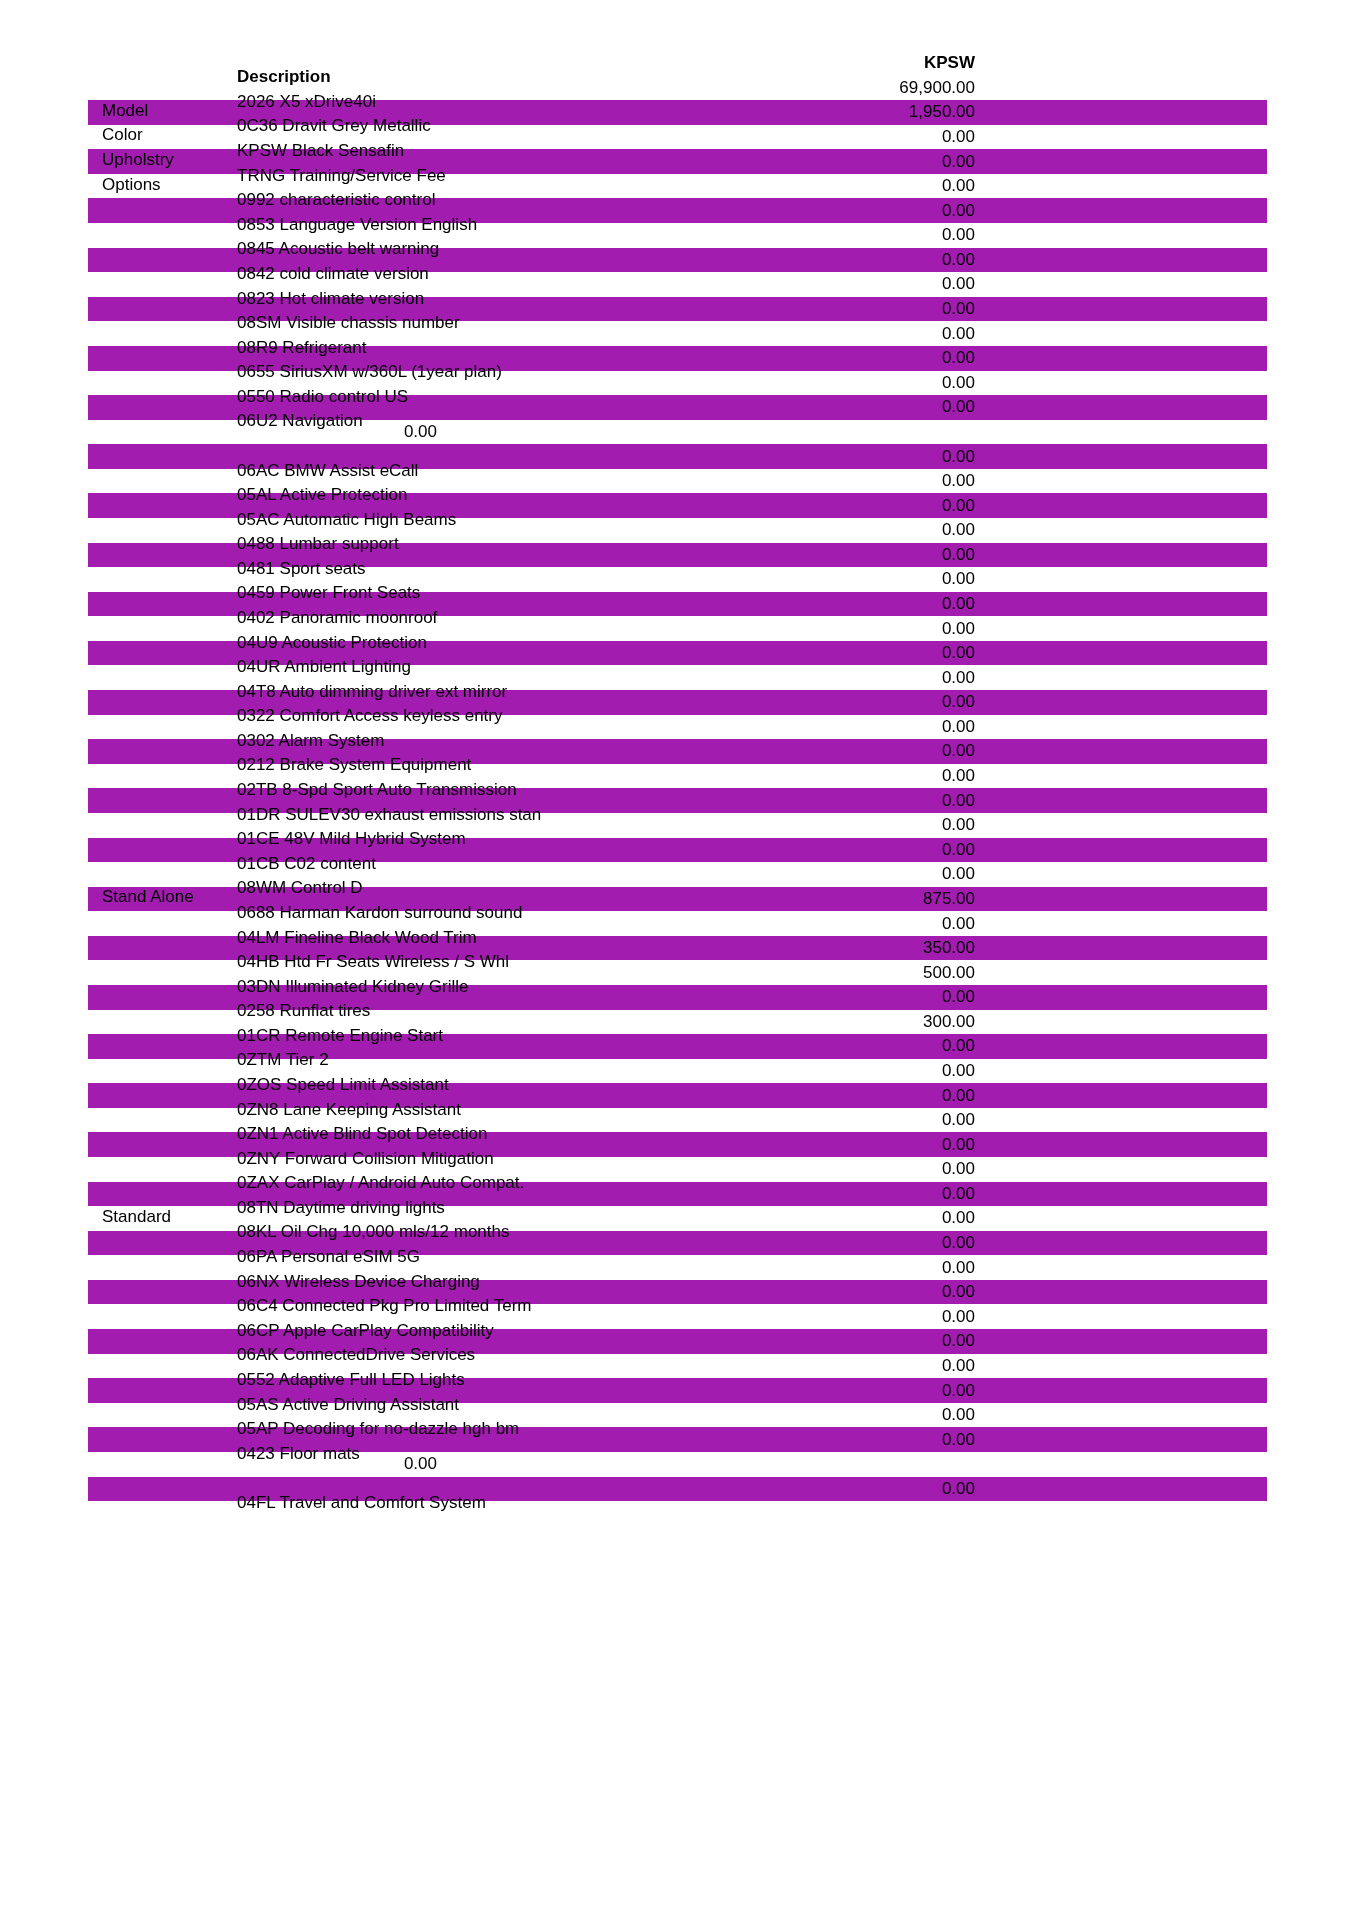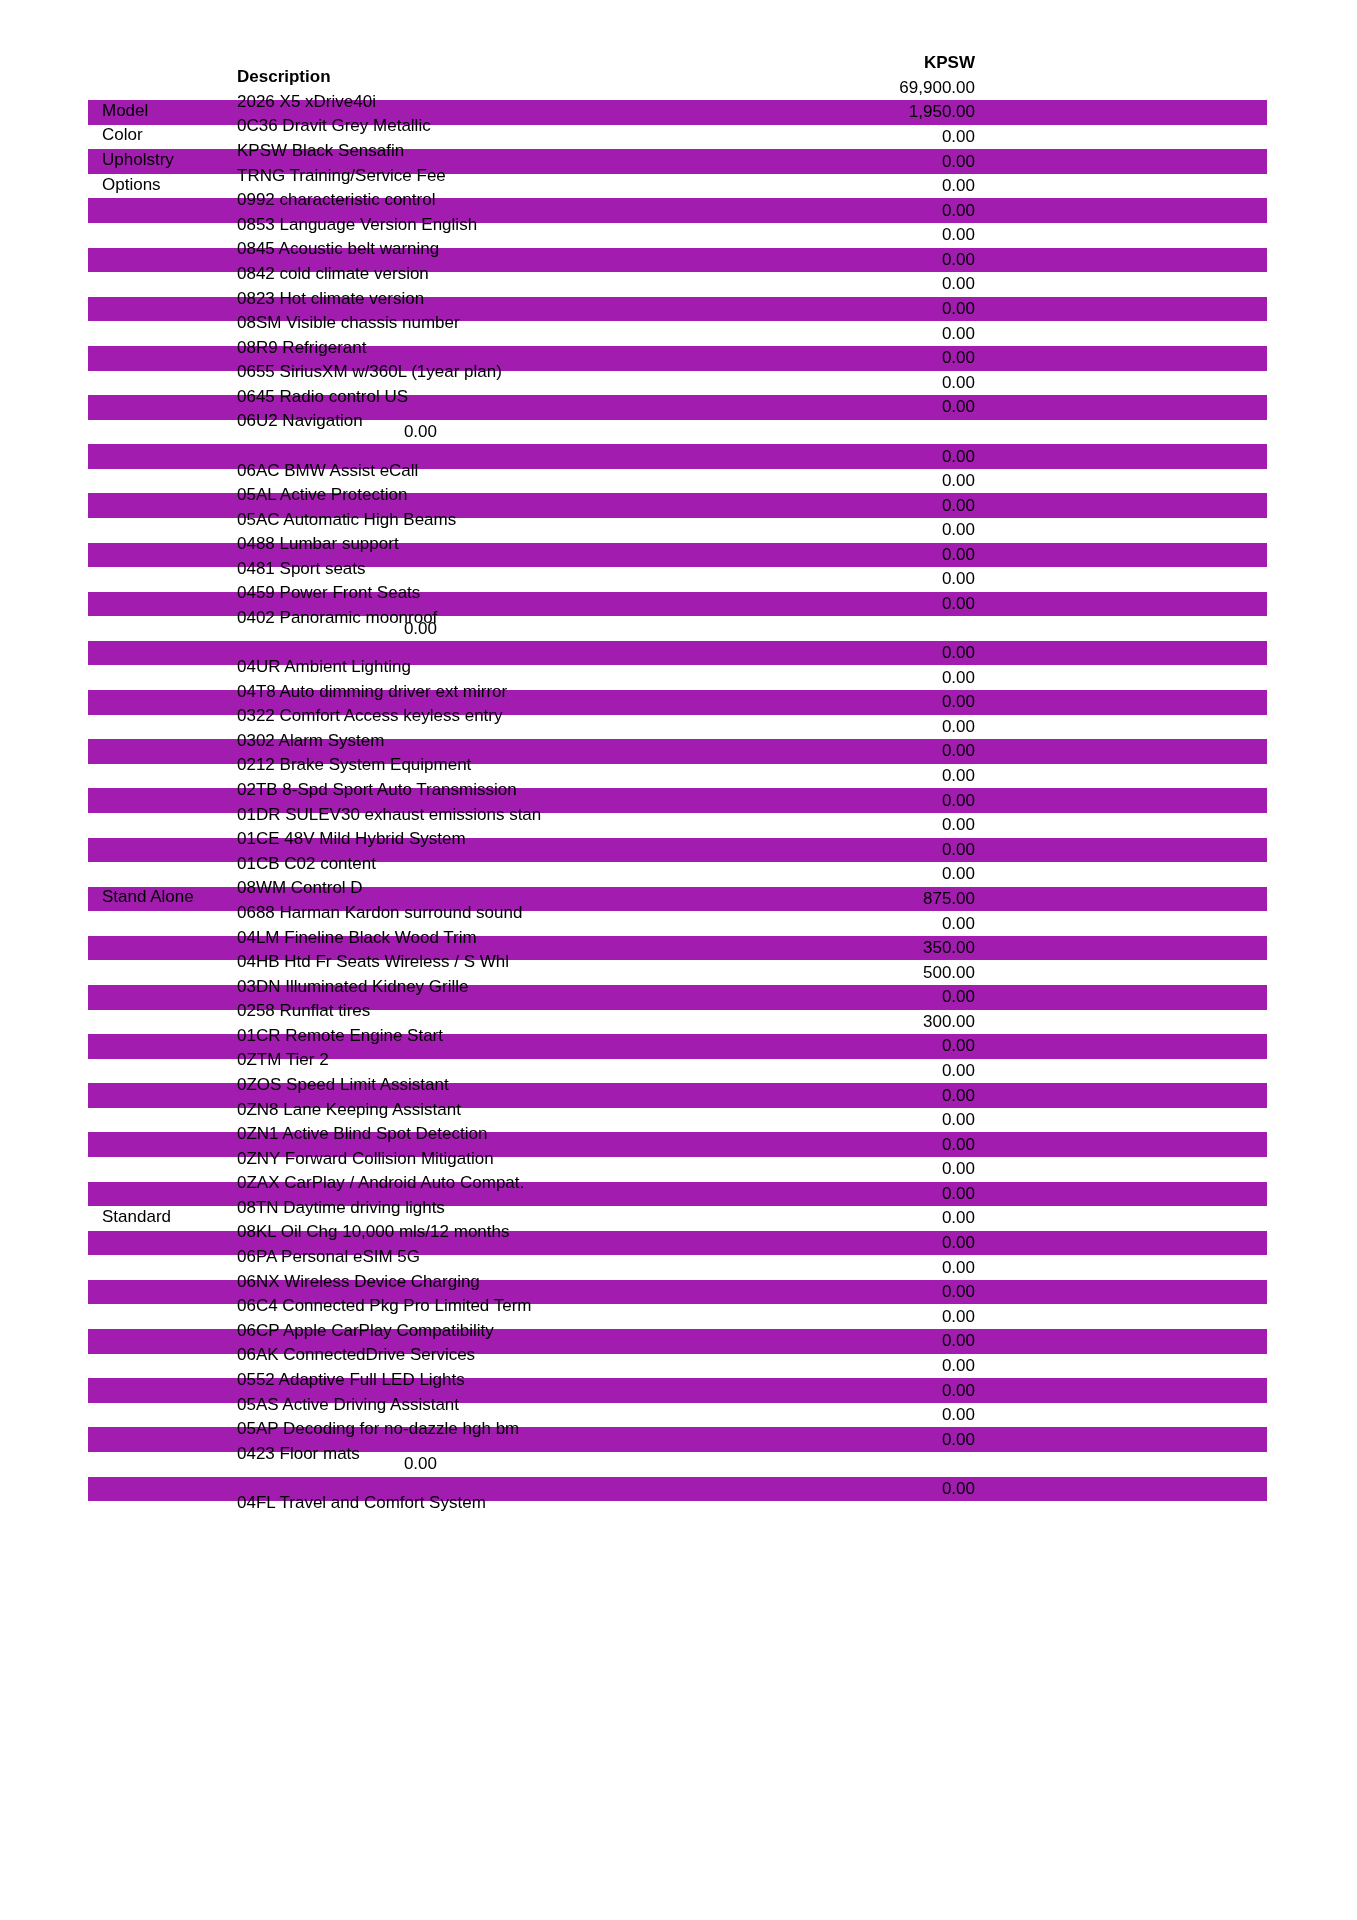--- a/index.html
+++ b/index.html
@@ -153,21 +153,21 @@
 
   <div class="row striped">
     <div class="c1"></div>
     <div class="c2">0655 SiriusXM w/360L (1year plan)</div>
     <div class="c3">0.00</div>
     <div class="cr"></div>
   </div>
 
   <div class="row">
     <div class="c1"></div>
-    <div class="c2">0645 Radio control US</div>
+    <div class="c2">0550 Radio control US</div>
     <div class="c3">0.00</div>
     <div class="cr"></div>
   </div>
 
   <div class="row striped">
     <div class="c1"></div>
     <div class="c2">06U2 Navigation</div>
     <div class="c3">0.00</div>
     <div class="cr"></div>
   </div>
@@ -222,20 +222,21 @@
 
   <div class="row striped">
     <div class="c1"></div>
     <div class="c2">0402 Panoramic moonroof</div>
     <div class="c3">0.00</div>
     <div class="cr"></div>
   </div>
 
   <div class="row">
     <div class="c1"></div>
+    <div class="c2">04U9 Acoustic Protection</div>
     <div class="c3">0.00</div>
     <div class="cr"></div>
   </div>
 
   <div class="row striped">
     <div class="c1"></div>
     <div class="c2">04UR Ambient Lighting</div>
     <div class="c3">0.00</div>
     <div class="cr"></div>
   </div>

